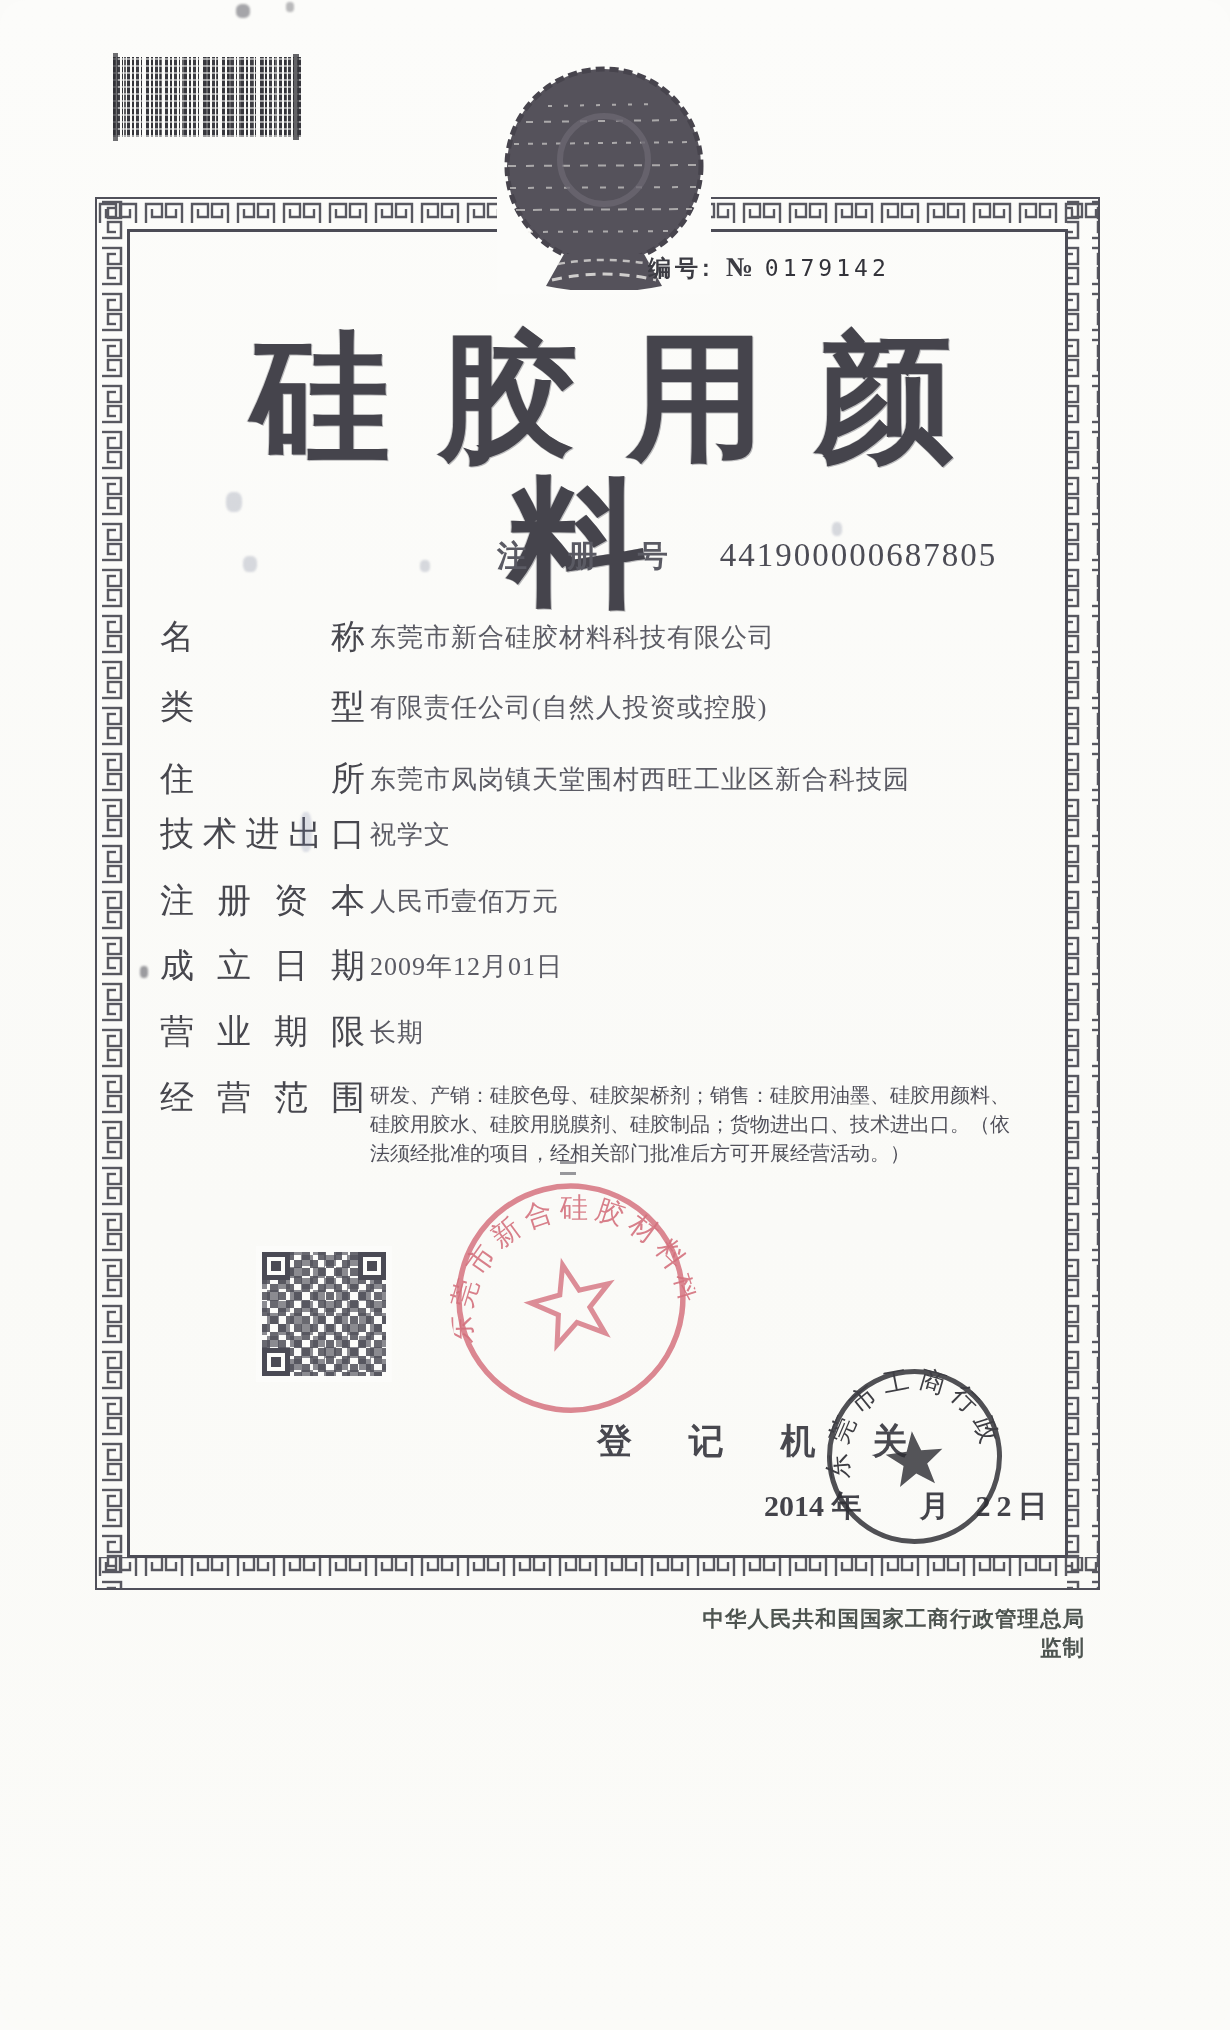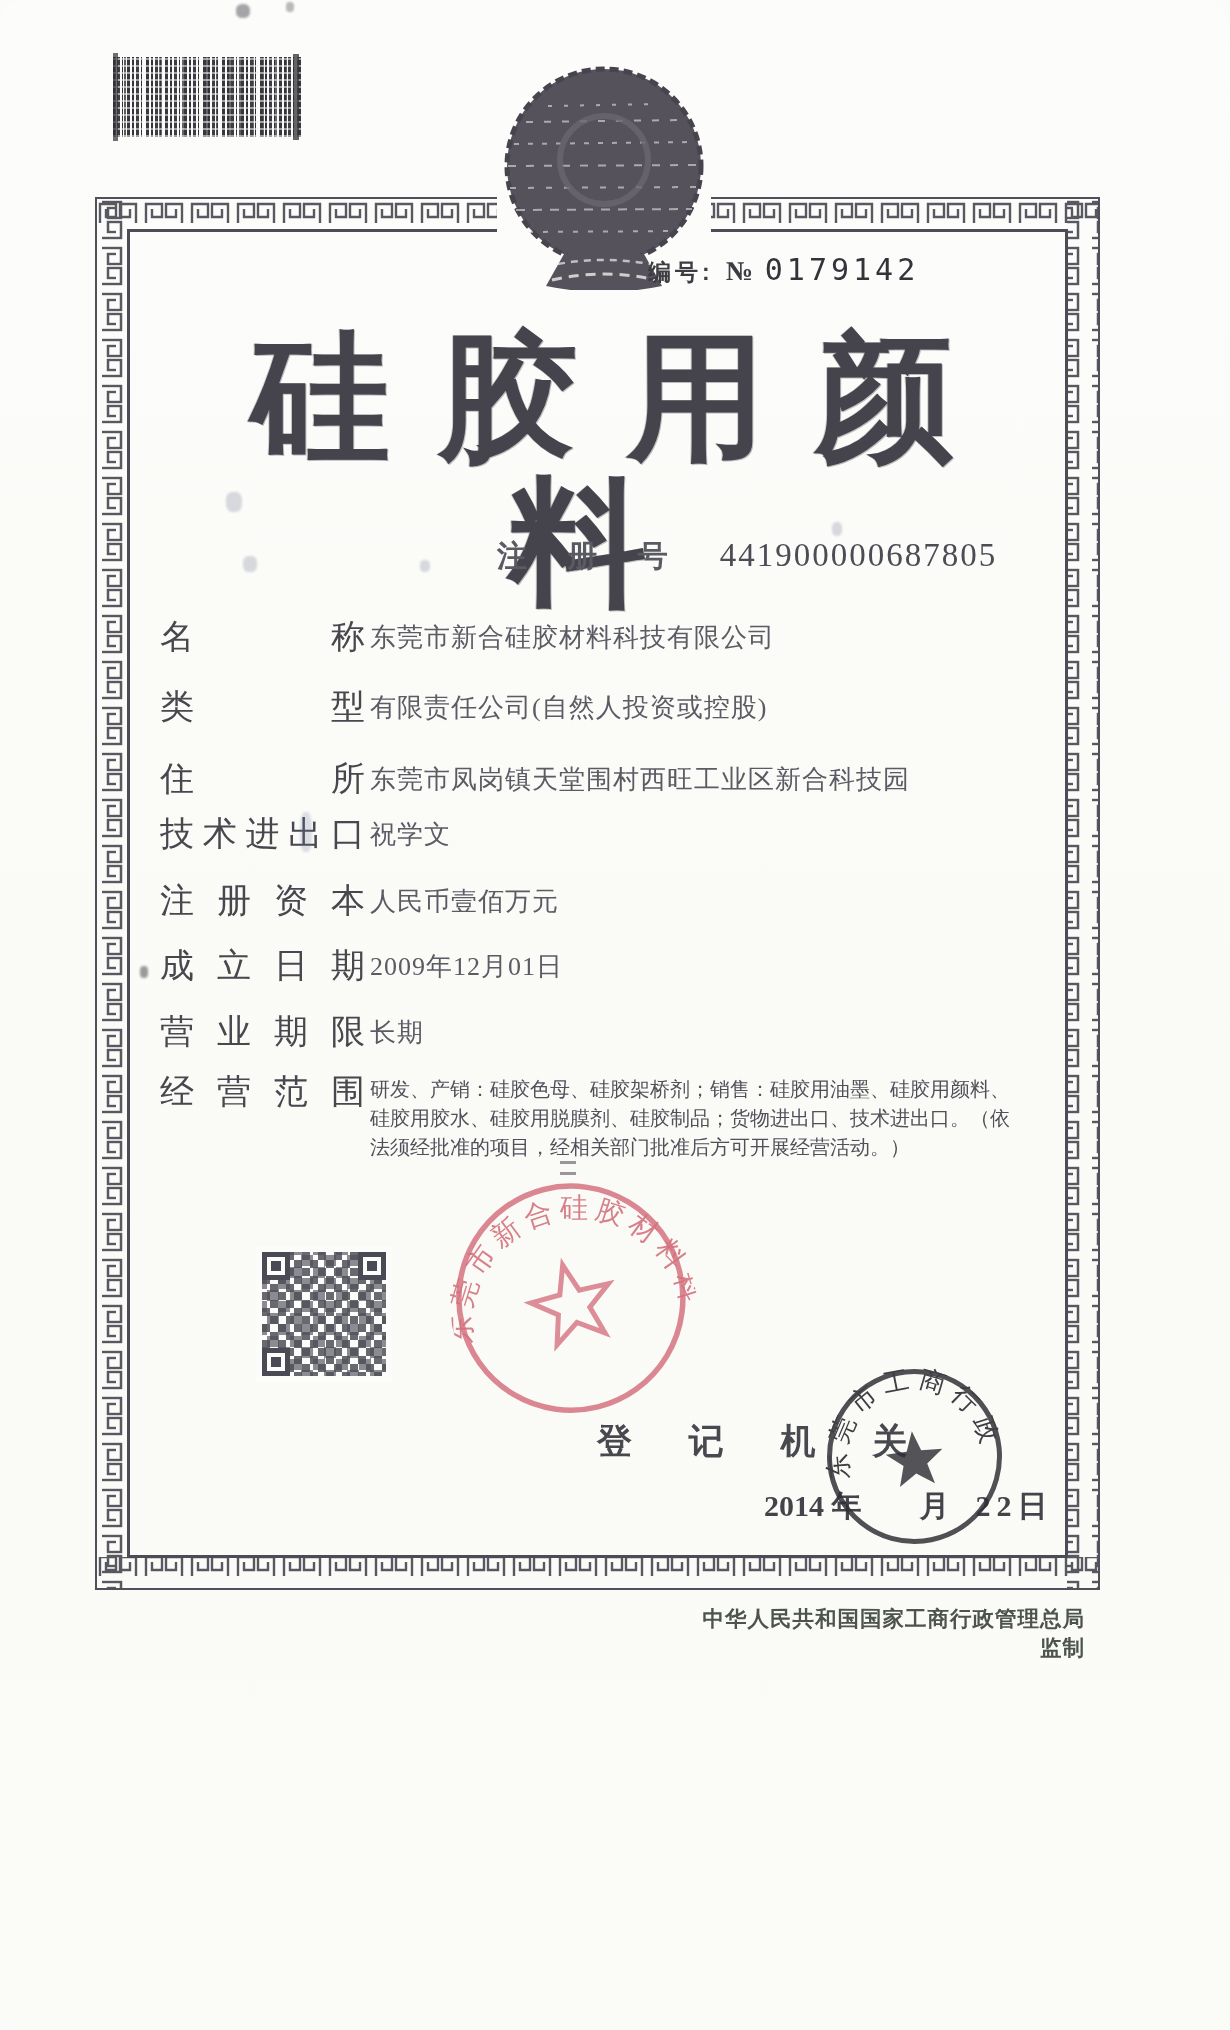--- a/index.html
+++ b/index.html
@@ -35,21 +35,21 @@
     display:flex;align-items:flex-start;justify-content:center;
   }
 
   
   .serial-line{
     position:absolute;left:648px;top:252px;display:flex;align-items:baseline;gap:12px;
     color:#3c3c43;
   }
   .serial-label{font-size:23px;letter-spacing:4px;font-weight:600;}
   .serial-symbol{font-size:27px;font-weight:700;font-family:"Liberation Serif", serif;}
-  .serial-number{font-size:30px;letter-spacing:4px;font-family:"DejaVu Sans Mono", monospace;color:#33333a;}
+  .serial-number{font-size:23px;letter-spacing:4px;font-family:"DejaVu Sans Mono", monospace;color:#33333a;}
 
   
   .doc-title{
     position:absolute;left:135px;top:326px;width:935px;
     text-align:center;font-size:138px;line-height:1.05;font-weight:900;
     letter-spacing:50px;text-indent:50px;
     color:#45444c;
     font-family:"DejaVu Sans", sans-serif;
     text-shadow:1px 1px 0 rgba(69,68,76,.35), -1px 0 0 rgba(69,68,76,.25);
   }
@@ -71,21 +71,21 @@
   }
   .field-value{
     margin-left:5px;padding-top:5px;
     font-size:26px;color:#5b5b64;letter-spacing:1px;
     font-family:"Liberation Serif", serif;line-height:1.15;
   }
   .field-value.scope{
     font-size:20px;letter-spacing:0;line-height:29px;width:645px;padding-top:2px;color:#50505a;
   }
   .r1{margin-bottom:33px}.r2{margin-bottom:34px}.r3{margin-bottom:18px}
-  .r4{margin-bottom:29px}.r5{margin-bottom:28px}.r6{margin-bottom:29px}.r7{margin-bottom:22px}
+  .r4{margin-bottom:29px}.r5{margin-bottom:28px}.r6{margin-bottom:29px}.r7{margin-bottom:28px}
 
   
   .qr{
     position:absolute;left:256px;top:1246px;width:136px;height:136px;background:#fcfcfa;
   }
   .qr-modules{
     position:absolute;left:6px;top:6px;width:124px;height:124px;
     background:
       repeating-conic-gradient(rgba(78,78,88,.85) 0% 25%, rgba(0,0,0,0) 0% 50%),
       repeating-conic-gradient(rgba(78,78,88,.65) 0% 25%, rgba(0,0,0,0) 0% 50%);

